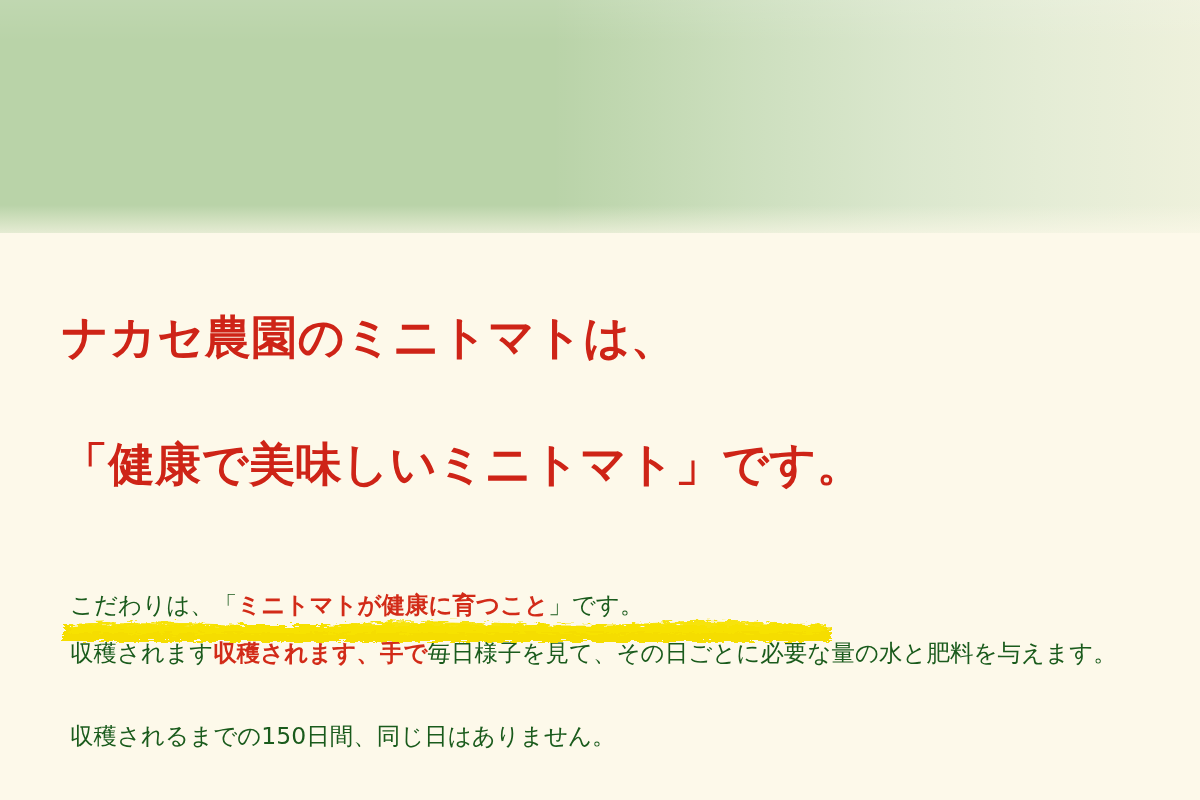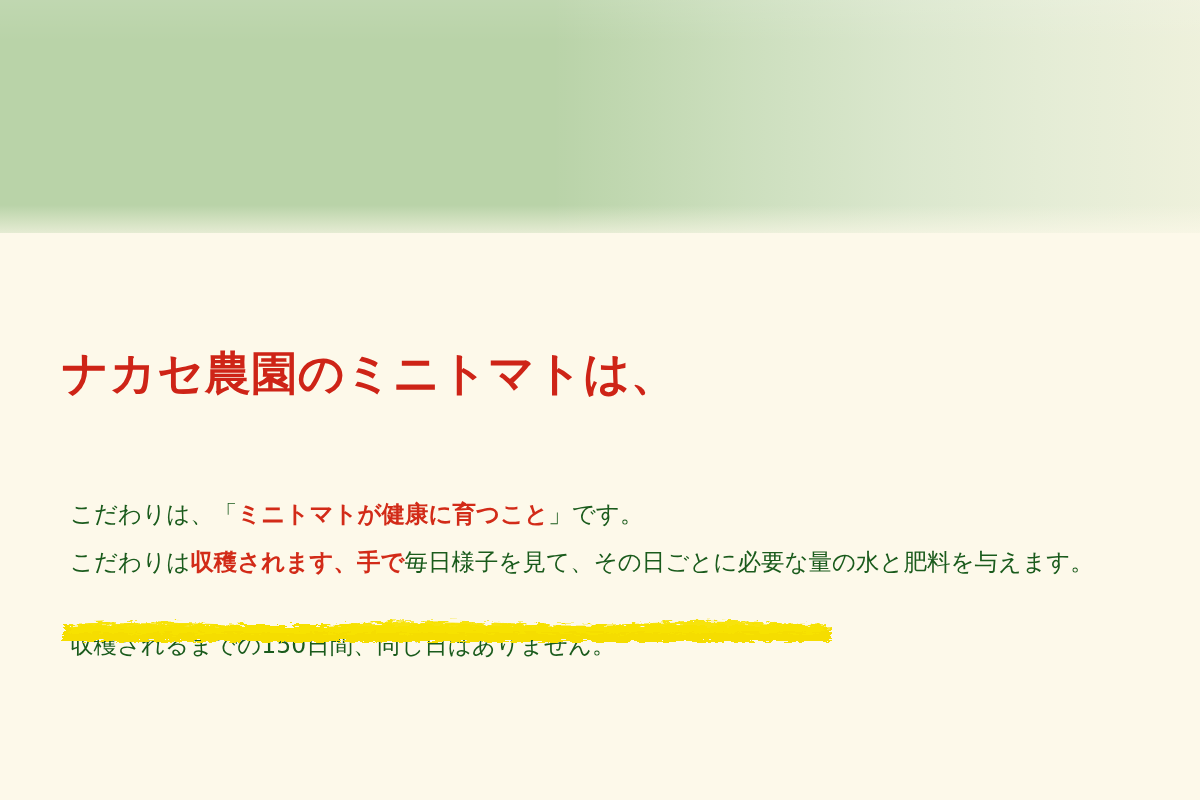--- a/index.html
+++ b/index.html
@@ -130,21 +130,21 @@
 
   
   .content {
     position: relative;
     padding: 0;
   }
 
   .headline {
     position: relative;
     margin: 0;
-    padding: 46px 0 0 62px;
+    padding: 10px 0 0 62px;
     color: #CE2417;
     font-family: "DejaVu Sans", "Liberation Sans", sans-serif;
     font-weight: bold;
     font-size: 46px;
     line-height: 1.38;
     letter-spacing: 0.5px;
     white-space: pre-line;
   }
   .headline-line {
     position: relative;
@@ -193,20 +193,21 @@
   <div class="hero">
     <div class="hero-photo"></div>
     <div class="hero-blur"></div>
     <div class="hero-vignette"></div>
   </div>
 
   <div class="content">
 
     <h1 class="headline">
       <span class="headline-line">ナカセ農園のミニトマトは、</span>
+      <span class="headline-line"><span>「</span><span>健康で美味しいミニトマト</span><span>」</span><span>です。</span></span>
     </h1>
 
     <svg class="marker" viewBox="0 0 772 26" preserveAspectRatio="none">
       <defs>
         <filter id="rough">
           <feTurbulence type="fractalNoise" baseFrequency="0.09 0.42" numOctaves="4" seed="7" result="n"></feTurbulence>
           <feDisplacementMap in="SourceGraphic" in2="n" scale="11" xChannelSelector="R" yChannelSelector="G"></feDisplacementMap>
         </filter>
       </defs>
       <g filter="url(#rough)">
@@ -215,21 +216,21 @@
         <rect x="4" y="8" width="760" height="13" fill="#F5DD00"></rect>
         <path d="M10,7 C120,1 200,14 300,6 C400,0 500,13 610,5 C680,1 730,9 764,6
                  L764,16 L10,16 Z" fill="#F7E200" opacity="0.95"></path>
       </g>
     </svg>
 
     <div class="body-block">
 
       <p class="para para-1">
         <span class="line"><span>こだわりは、「</span><span class="em-red">ミニトマトが健康に育つこと</span><span>」です。</span></span>
-        <span class="line"><span>こだわりは</span><span class="em-red">収穫されます、手で</span><span>毎日様子を見て、その日ごとに必要な量の水と肥料を与えます。</span></span>
+        <span class="line"><span>収穫されます</span><span class="em-red">収穫されます、手で</span><span>毎日様子を見て、その日ごとに必要な量の水と肥料を与えます。</span></span>
       </p>
 
       <p class="para para-2">
         <span class="line"><span>収穫されるまでの150日間、同じ日はありません。</span></span>
 
       </p>
 
     </div>
   </div>
 </div>

